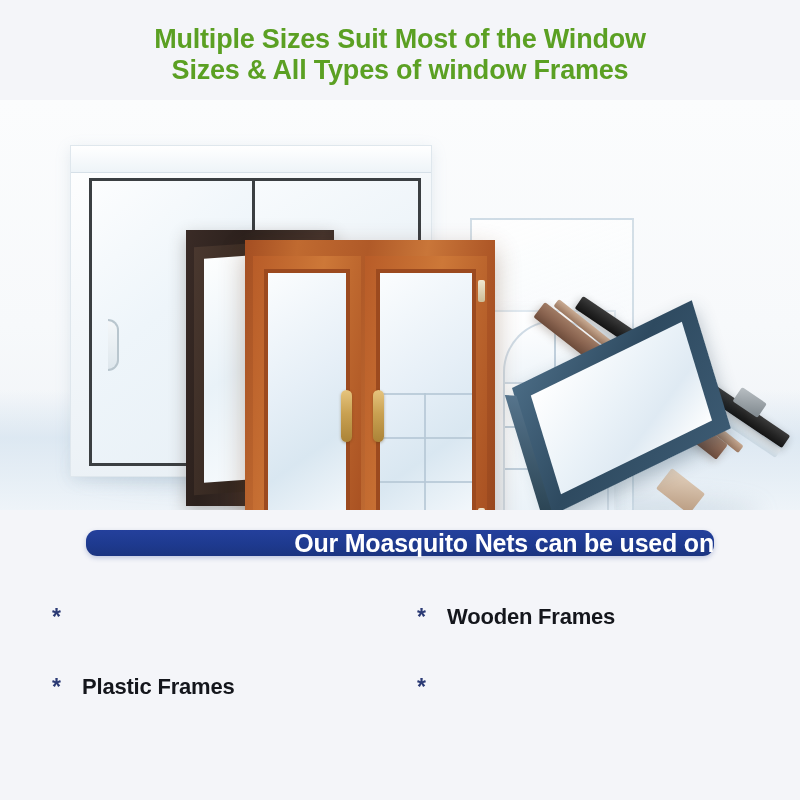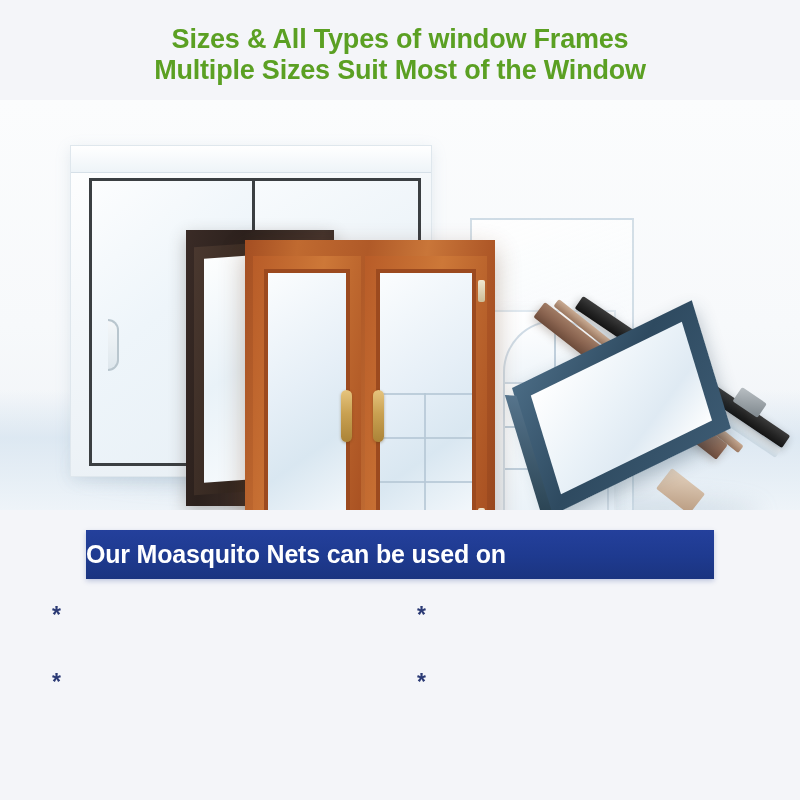--- a/index.html
+++ b/index.html
@@ -219,24 +219,25 @@
   }
   .dark-tip{
     left:742px;top:287px;width:30px;height:17px;
     transform:rotate(34deg);
     background:linear-gradient(150deg,#b9bfc3,#7d868c);
     border-radius:2px;
   }
 
   
   .banner{
-    position:absolute;left:86px;top:530px;width:628px;height:49px;
+    position:absolute;left:86px;top:530px;width:628px;height:26px;
     background:linear-gradient(180deg,#24409c 0%,#1e3a8f 55%,#1b3480 100%);
-    display:flex;align-items:center;justify-content:flex-start;
+    display:flex;align-items:center;justify-content:flex-end;
     box-shadow:0 2px 5px rgba(30,58,143,.25);
+    border-radius:11px;
   }
   .banner-text{
     color:#ffffff;font-weight:bold;font-size:25px;letter-spacing:-0.2px;
     white-space:nowrap;
   }
 
   
   .bullets{
     position:absolute;left:40px;top:604px;width:724px;
     display:grid;grid-template-columns:1fr 1fr;
@@ -250,22 +251,22 @@
   }
   .bullet-label{
     color:#14161c;font-weight:bold;font-size:22px;letter-spacing:-0.2px;
     white-space:nowrap;
   }
 </style>
 </head>
 <body>
 
 <div class="headline">
+  <span class="hl-line">Multiple Sizes Suit Most of the Window</span>
   <span class="hl-line">Sizes &amp; All Types of window Frames</span>
-  <span class="hl-line">Multiple Sizes Suit Most of the Window</span>
 </div>
 
 <div class="photo-stage">
 
   <div class="floor-sheen"></div>
 
   <div class="shadow-blob" style="left:78px;top:348px;width:330px;height:36px;"></div>
 
   <div class="shadow-blob" style="left:500px;top:398px;width:260px;height:30px;"></div>
 
@@ -343,23 +344,25 @@
 </div>
 
 <div class="bullets">
 
   <div class="bullet-item">
     <span class="bullet-mark">*</span>
   </div>
 
   <div class="bullet-item">
     <span class="bullet-mark">*</span>
+    <span class="bullet-label">Wooden Frames</span>
   </div>
 
   <div class="bullet-item">
     <span class="bullet-mark">*</span>
+    <span class="bullet-label">Plastic Frames</span>
   </div>
 
   <div class="bullet-item">
     <span class="bullet-mark">*</span>
   </div>
 
 </div>
 
 </body></html>

